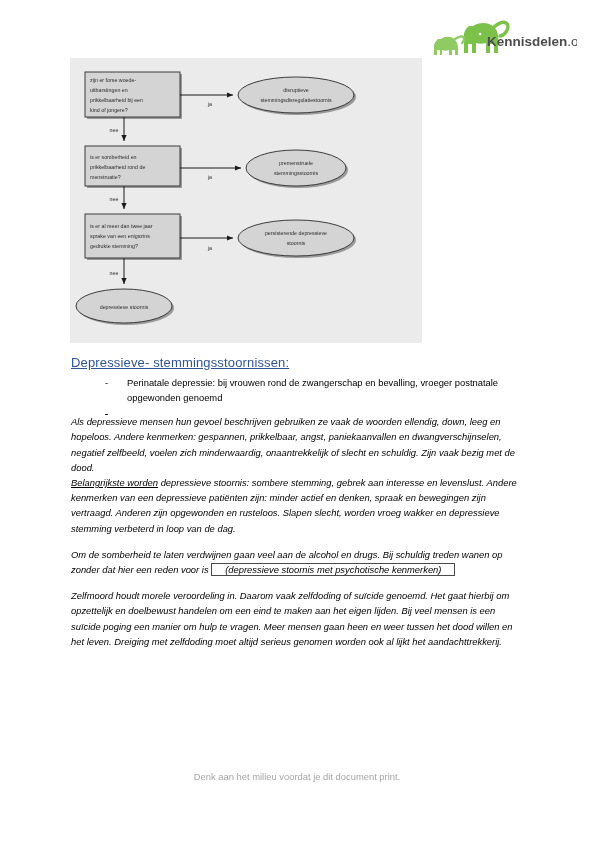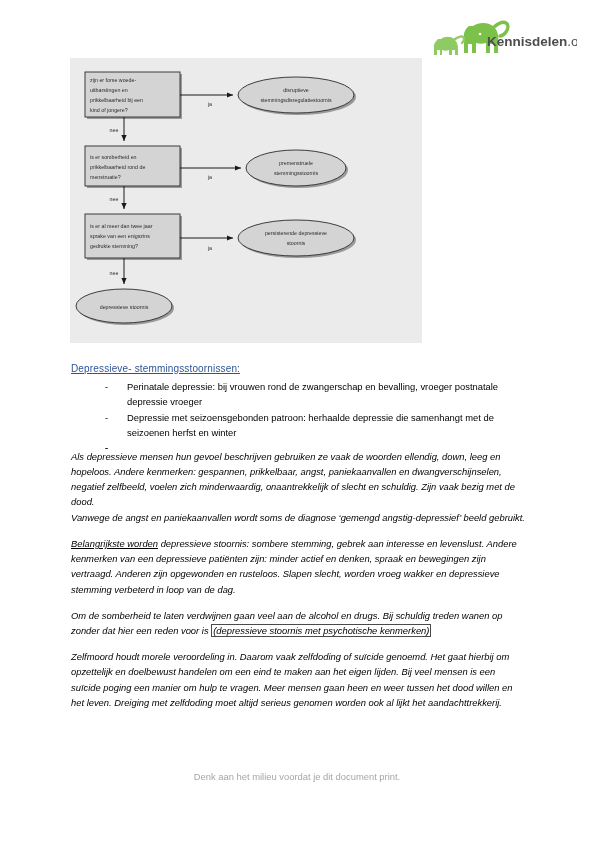--- a/index.html
+++ b/index.html
@@ -49,24 +49,24 @@
 
   
   .doc {
     position: absolute;
     left: 71px;
     top: 355px;
     width: 455px;
   }
   .section-heading {
     color: #2f5496;
-    font-size: 10px;
+    font-size: 13px;
     letter-spacing: 0.15px;
     text-decoration: underline;
-    margin: 8px 0 5px 0;
+    margin: 0 0 5px 0;
     font-weight: normal;
   }
   ul.bullets {
     list-style: none;
     margin: 0 0 9px 0;
     padding: 0 0 0 56px;
   }
   ul.bullets li {
     position: relative;
     font-size: 9.4px;
@@ -83,21 +83,21 @@
     font-size: 9.4px;
     line-height: 15.2px;
     margin: 0 0 11px 0;
     text-align: left;
     font-style: italic;
   }
   p.tight { margin-bottom: 0; }
   .u { text-decoration: underline; }
   .boxed {
     border: 0.7px solid #4a4a4a;
-    padding: 0 1px;
+    padding: 0 13px;
   }
 
   .footer-note {
     position: absolute;
     left: 0;
     top: 771px;
     width: 594px;
     text-align: center;
     font-size: 9.4px;
     color: #a6a6a6;
@@ -210,36 +210,34 @@
   </svg>
 </div>
 
 <div class="doc">
 
   <div class="section-heading">Depressieve- stemmingsstoornissen:</div>
 
   <ul class="bullets">
     <li>
       <span class="dash">-</span>
-      <span>Perinatale depressie: bij vrouwen rond de zwangerschap en bevalling, vroeger postnatale depressie vroeger</span>
-    </li>
-    <li>
-      <span class="dash">-</span>
-      <span>Depressie met seizoensgebonden patroon: herhaalde depressie die samenhangt met de seizoenen herfst en winter</span>
+      <span>Perinatale depressie: bij vrouwen rond de zwangerschap en bevalling, vroeger postnatale opgewonden genoemd</span>
+    </li>
+    <li>
+      <span class="dash">-</span>
     </li>
     <li>
       <span class="dash">-</span>
     </li>
     <li>
       <span class="dash">-</span>
     </li>
   </ul>
 
   <p class="para tight">Als depressieve mensen hun gevoel beschrijven gebruiken ze vaak de woorden ellendig, down, leeg en hopeloos. Andere kenmerken: gespannen, prikkelbaar, angst, paniekaanvallen en dwangverschijnselen, negatief zelfbeeld, voelen zich minderwaardig, onaantrekkelijk of slecht en schuldig. Zijn vaak bezig met de dood.</p>
-  <p class="para">Vanwege de angst en paniekaanvallen wordt soms de diagnose ‘gemengd angstig-depressief’ beeld gebruikt.</p>
 
   <p class="para"><span class="u">Belangrijkste worden</span><span> depressieve stoornis: sombere stemming, gebrek aan interesse en levenslust. Andere kenmerken van een depressieve patiënten zijn: minder actief en denken, spraak en bewegingen zijn vertraagd. Anderen zijn opgewonden en rusteloos. Slapen slecht, worden vroeg wakker en depressieve stemming verbeterd in loop van de dag.</span></p>
 
   <p class="para"><span>Om de somberheid te laten verdwijnen gaan veel aan de alcohol en drugs. Bij schuldig treden wanen op zonder dat hier een reden voor is </span><span class="boxed">(depressieve stoornis met psychotische kenmerken)</span></p>
 
   <p class="para">Zelfmoord houdt morele veroordeling in. Daarom vaak zelfdoding of suïcide genoemd. Het gaat hierbij om opzettelijk en doelbewust handelen om een eind te maken aan het eigen lijden. Bij veel mensen is een suïcide poging een manier om hulp te vragen. Meer mensen gaan heen en weer tussen het dood willen en het leven. Dreiging met zelfdoding moet altijd serieus genomen worden ook al lijkt het aandachttrekkerij.</p>
 </div>
 
 <div class="footer-note">Denk aan het milieu voordat je dit document print.</div>
 

